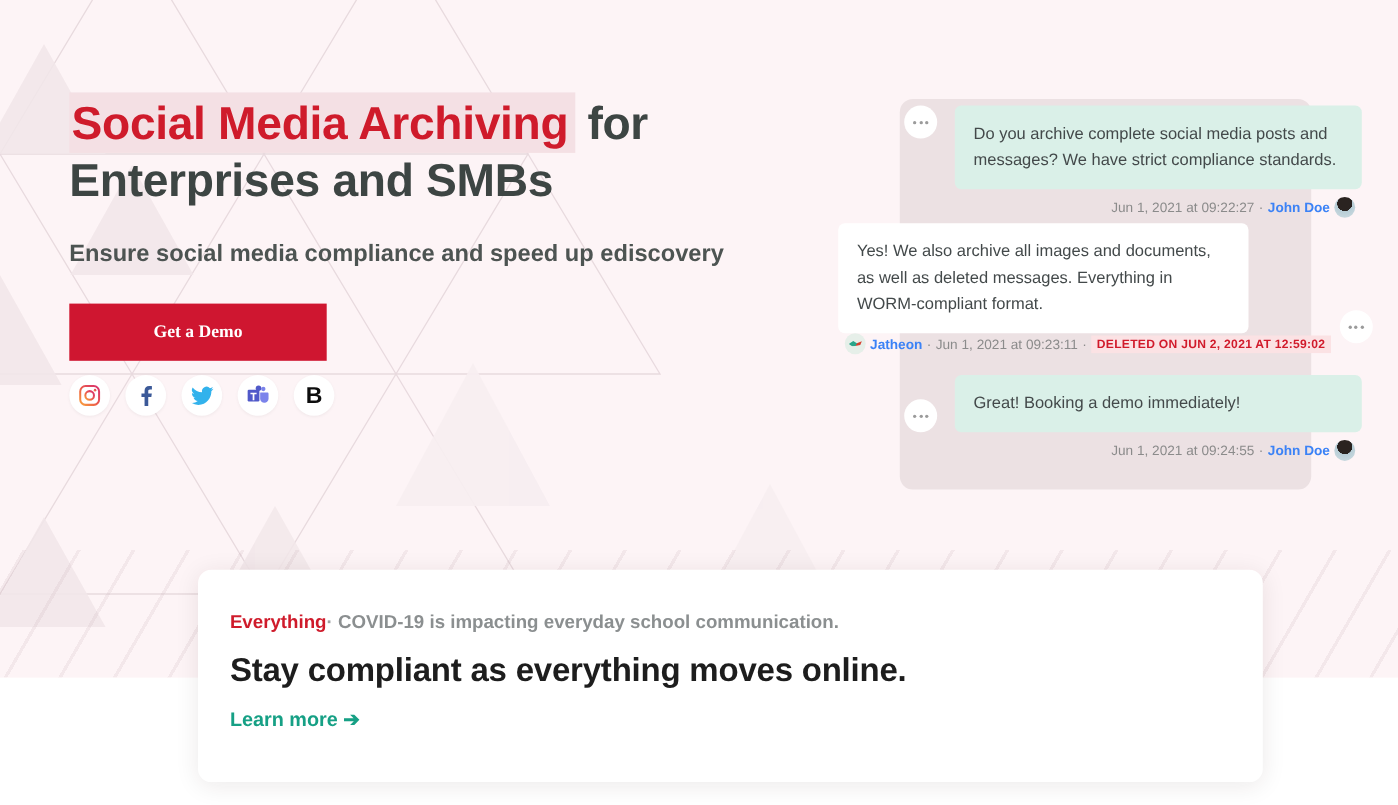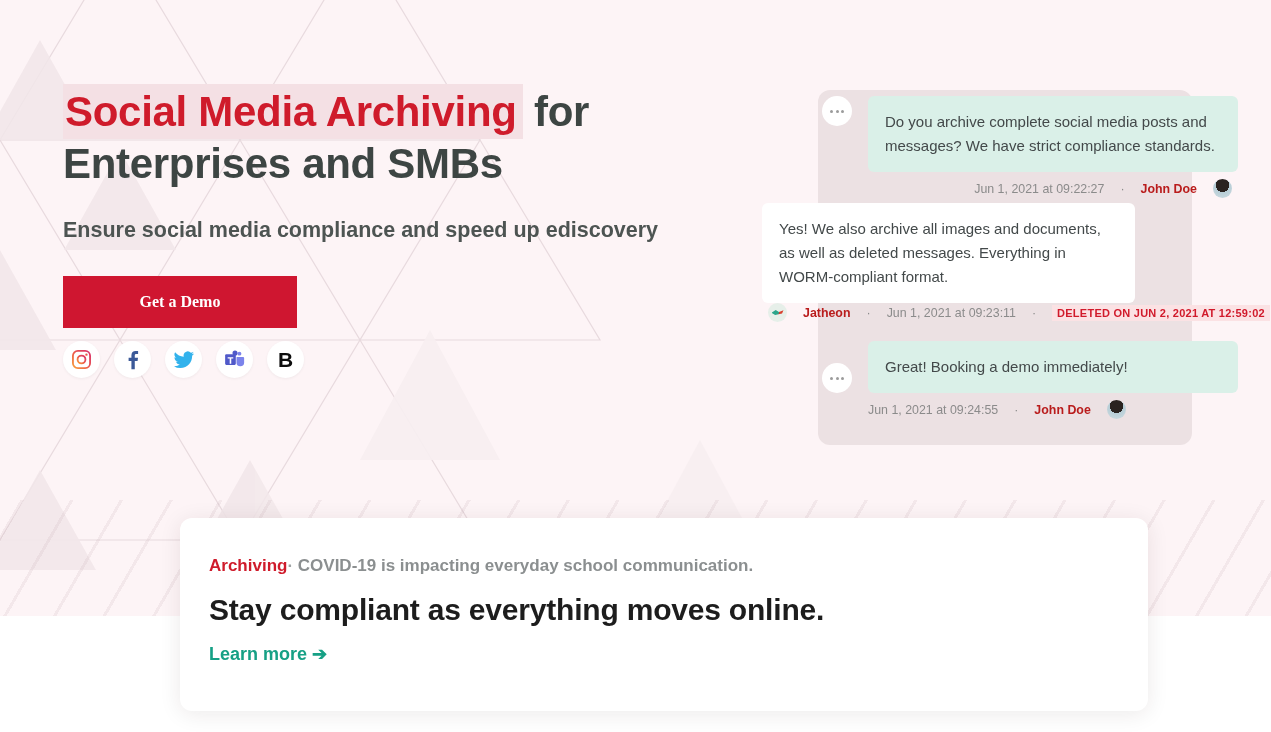--- a/index.html
+++ b/index.html
@@ -165,24 +165,24 @@
     line-height: 24px;
     color: #43494a;
   }
   .bubble.mint { background: #daf0e8; }
   .bubble.white { background: #ffffff; }
   .meta {
     font-size: 12.4px;
     color: #8b8b8b;
     display: flex;
     align-items: center;
-    gap: 16px;
+    gap: 4px;
     white-space: nowrap;
   }
-  .meta b { color: #b91c1c; font-weight: bold; }
+  .meta b { color: #3b82f6; font-weight: bold; }
   .avatar-img {
     width: 19px; height: 19px;
     border-radius: 50%;
     background: radial-gradient(circle at 50% 32%, #2a2320 0%, #2a2320 42%, #b7cdd6 43%, #cfdde2 100%);
     flex: none;
     display: inline-block;
     overflow: hidden;
     position: relative;
   }
   .jatheon-logo {
@@ -370,29 +370,29 @@
     </div>
 
     <div class="msg-row" style="left:4px; top:267px;">
       <div class="dots-circle" style="margin-top:22px;">
           <i></i>
           <i></i>
           <i></i>
         </div>
       <div style="margin-left:16px;">
         <div class="bubble mint" style="width:370px;">Great! Booking a demo immediately!</div>
-        <div class="meta" style="margin-top:7px; margin-right:6px;">
+        <div class="meta" style="justify-content:flex-end; margin-top:7px; margin-right:6px;">
           <span>Jun 1, 2021 at 09:24:55</span>
           <span>·</span>
           <b>John Doe</b>
           <span class="avatar-img"></span>
         </div>
       </div>
     </div>
   </div>
 
   <div class="promo-card">
-    <div class="promo-kicker"><span class="tag">Archiving</span><span class="dot">·</span> <span>COVID-19 is impacting everyday school communication.</span></div>
+    <div class="promo-kicker"><span class="tag">Everything</span><span class="dot">·</span> <span>COVID-19 is impacting everyday school communication.</span></div>
     <div class="promo-title">Stay compliant as everything moves online.</div>
     <a class="promo-link" href="#">Learn more ➔</a>
   </div>
 
 </div>
 
 </body></html>

